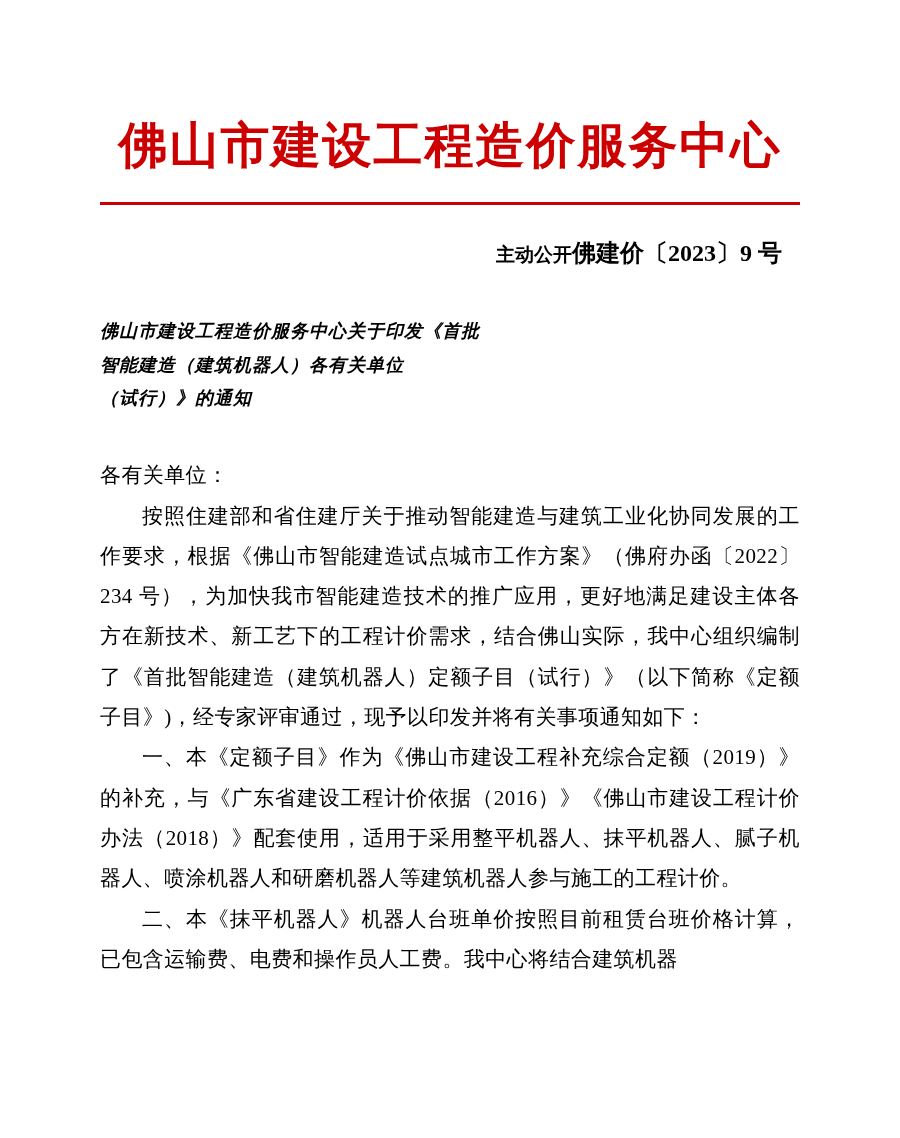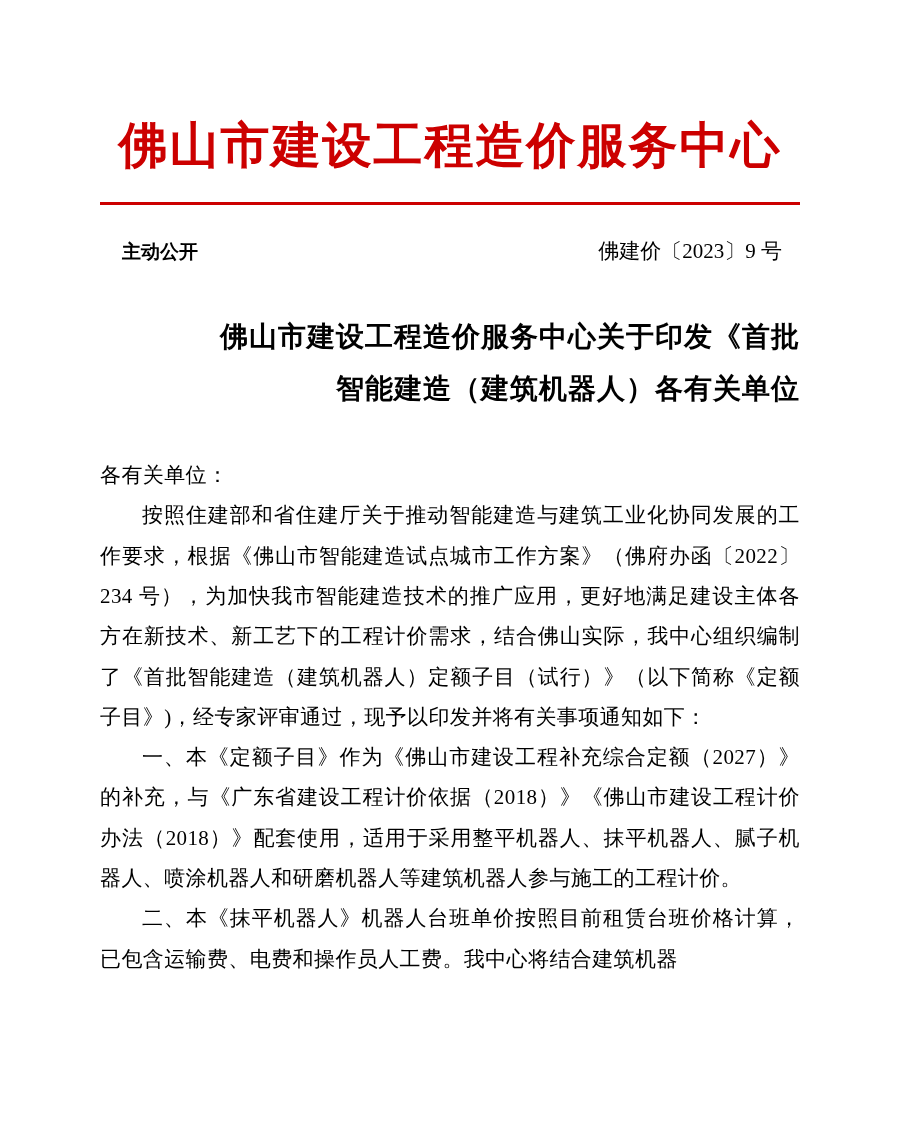--- a/index.html
+++ b/index.html
@@ -39,42 +39,43 @@
   }
   .red-rule {
     margin-top: 28px;
     height: 3px;
     background: #cc0000;
     width: 100%;
   }
   
   .meta-row {
     display: flex;
-    justify-content: space-between;
+    justify-content: flex-end;
     align-items: baseline;
     margin-top: 32px;
     font-size: 19px;
     font-weight: bold;
   }
   .meta-left {
     padding-left: 22px;
   }
   .meta-right {
     padding-right: 18px;
-    font-weight: normal;
-    font-size: 21px;
+    font-weight: bold;
+    font-size: 24px;
   }
   
   .doc-title {
     margin-top: 46px;
-    text-align: right;
-    font-size: 28px;
+    text-align: left;
+    font-size: 18px;
     font-weight: bold;
     line-height: 1.85;
     letter-spacing: 1px;
+    font-style: italic;
   }
   .doc-title-line {
     display: block;
   }
   
   .body-text {
     margin-top: 40px;
     font-size: 21px;
     line-height: 1.92;
     text-align: justify;
@@ -101,22 +102,23 @@
   </div>
 
   <div class="meta-row">
     <div class="meta-left">主动公开</div>
     <div class="meta-right">佛建价〔2023〕9 号</div>
   </div>
 
   <div class="doc-title">
     <span class="doc-title-line">佛山市建设工程造价服务中心关于印发《首批</span>
     <span class="doc-title-line">智能建造（建筑机器人）各有关单位</span>
+    <span class="doc-title-line">（试行）》的通知</span>
   </div>
 
   <div class="body-text">
     <p class="noindent">各有关单位：</p>
     <p class="indent">按照住建部和省住建厅关于推动智能建造与建筑工业化协同发展的工作要求，根据《佛山市智能建造试点城市工作方案》（佛府办函〔2022〕234 号），为加快我市智能建造技术的推广应用，更好地满足建设主体各方在新技术、新工艺下的工程计价需求，结合佛山实际，我中心组织编制了《首批智能建造（建筑机器人）定额子目（试行）》（以下简称《定额子目》)，经专家评审通过，现予以印发并将有关事项通知如下：</p>
-    <p class="indent">一、本《定额子目》作为《佛山市建设工程补充综合定额（2027）》的补充，与《广东省建设工程计价依据（2018）》《佛山市建设工程计价办法（2018）》配套使用，适用于采用整平机器人、抹平机器人、腻子机器人、喷涂机器人和研磨机器人等建筑机器人参与施工的工程计价。</p>
+    <p class="indent">一、本《定额子目》作为《佛山市建设工程补充综合定额（2019）》的补充，与《广东省建设工程计价依据（2016）》《佛山市建设工程计价办法（2018）》配套使用，适用于采用整平机器人、抹平机器人、腻子机器人、喷涂机器人和研磨机器人等建筑机器人参与施工的工程计价。</p>
     <p class="indent">二、本《抹平机器人》机器人台班单价按照目前租赁台班价格计算，已包含运输费、电费和操作员人工费。我中心将结合建筑机器</p>
   </div>
 
 </div>
 
 </body></html>

